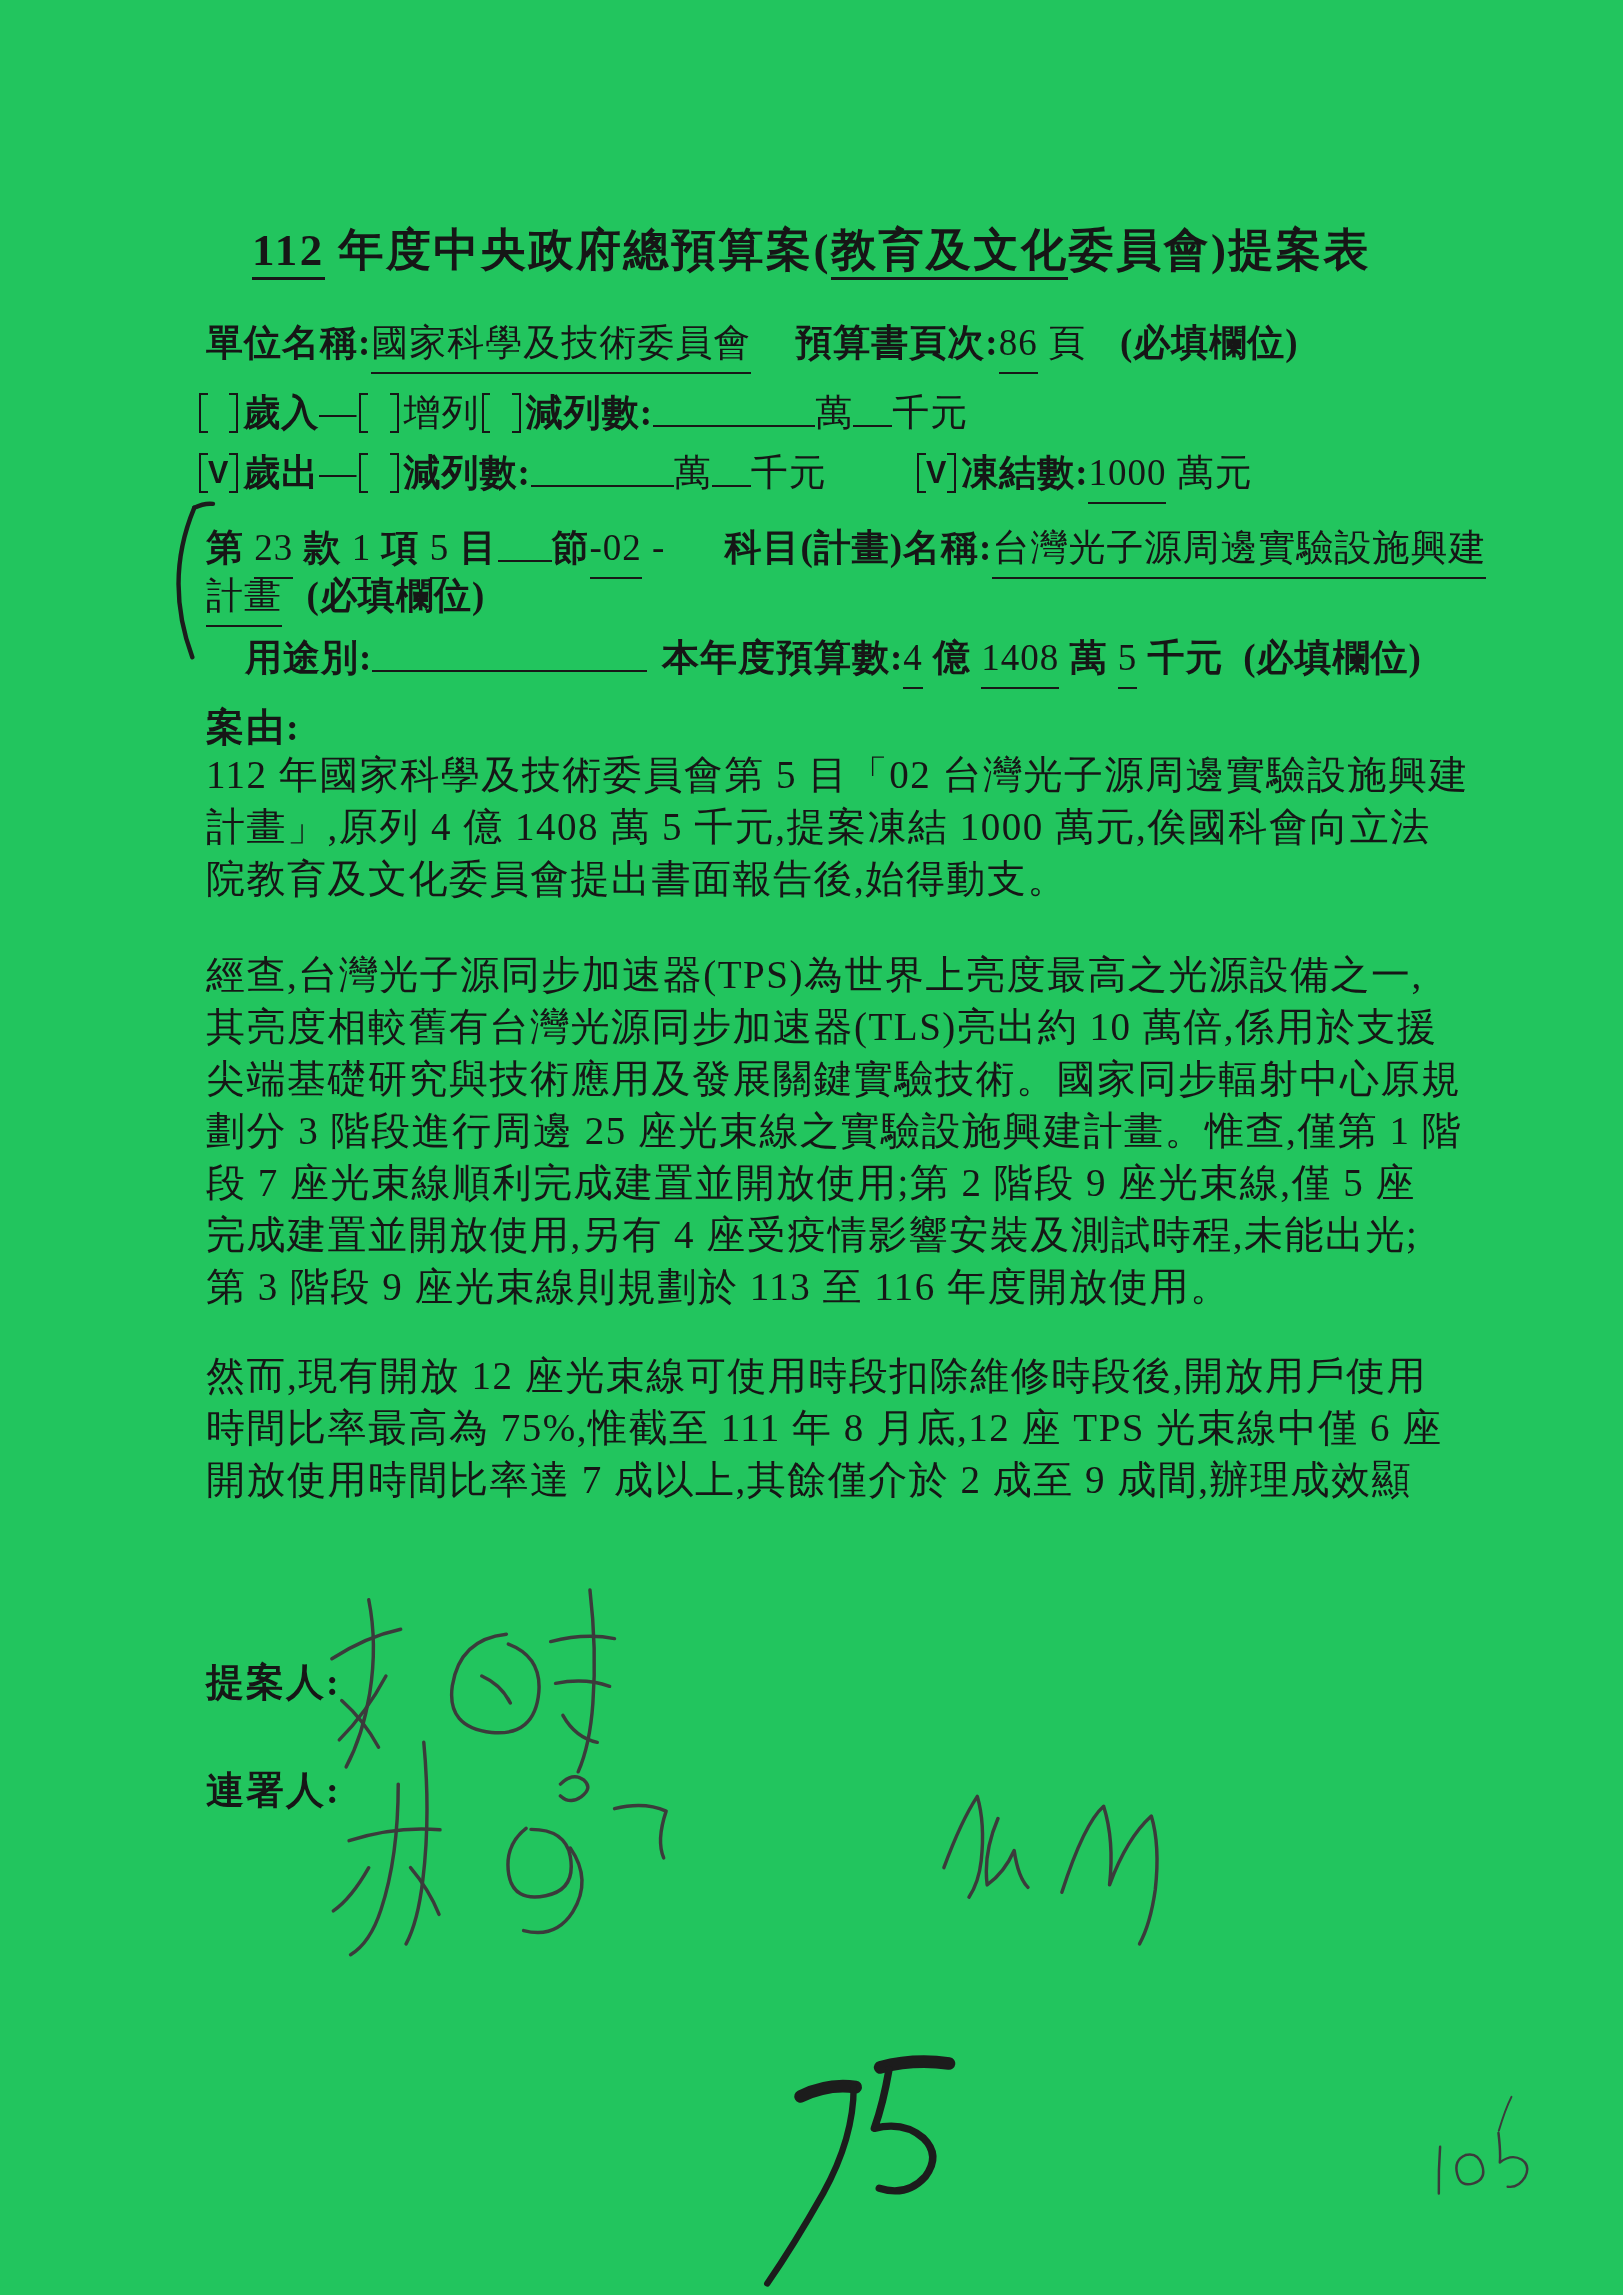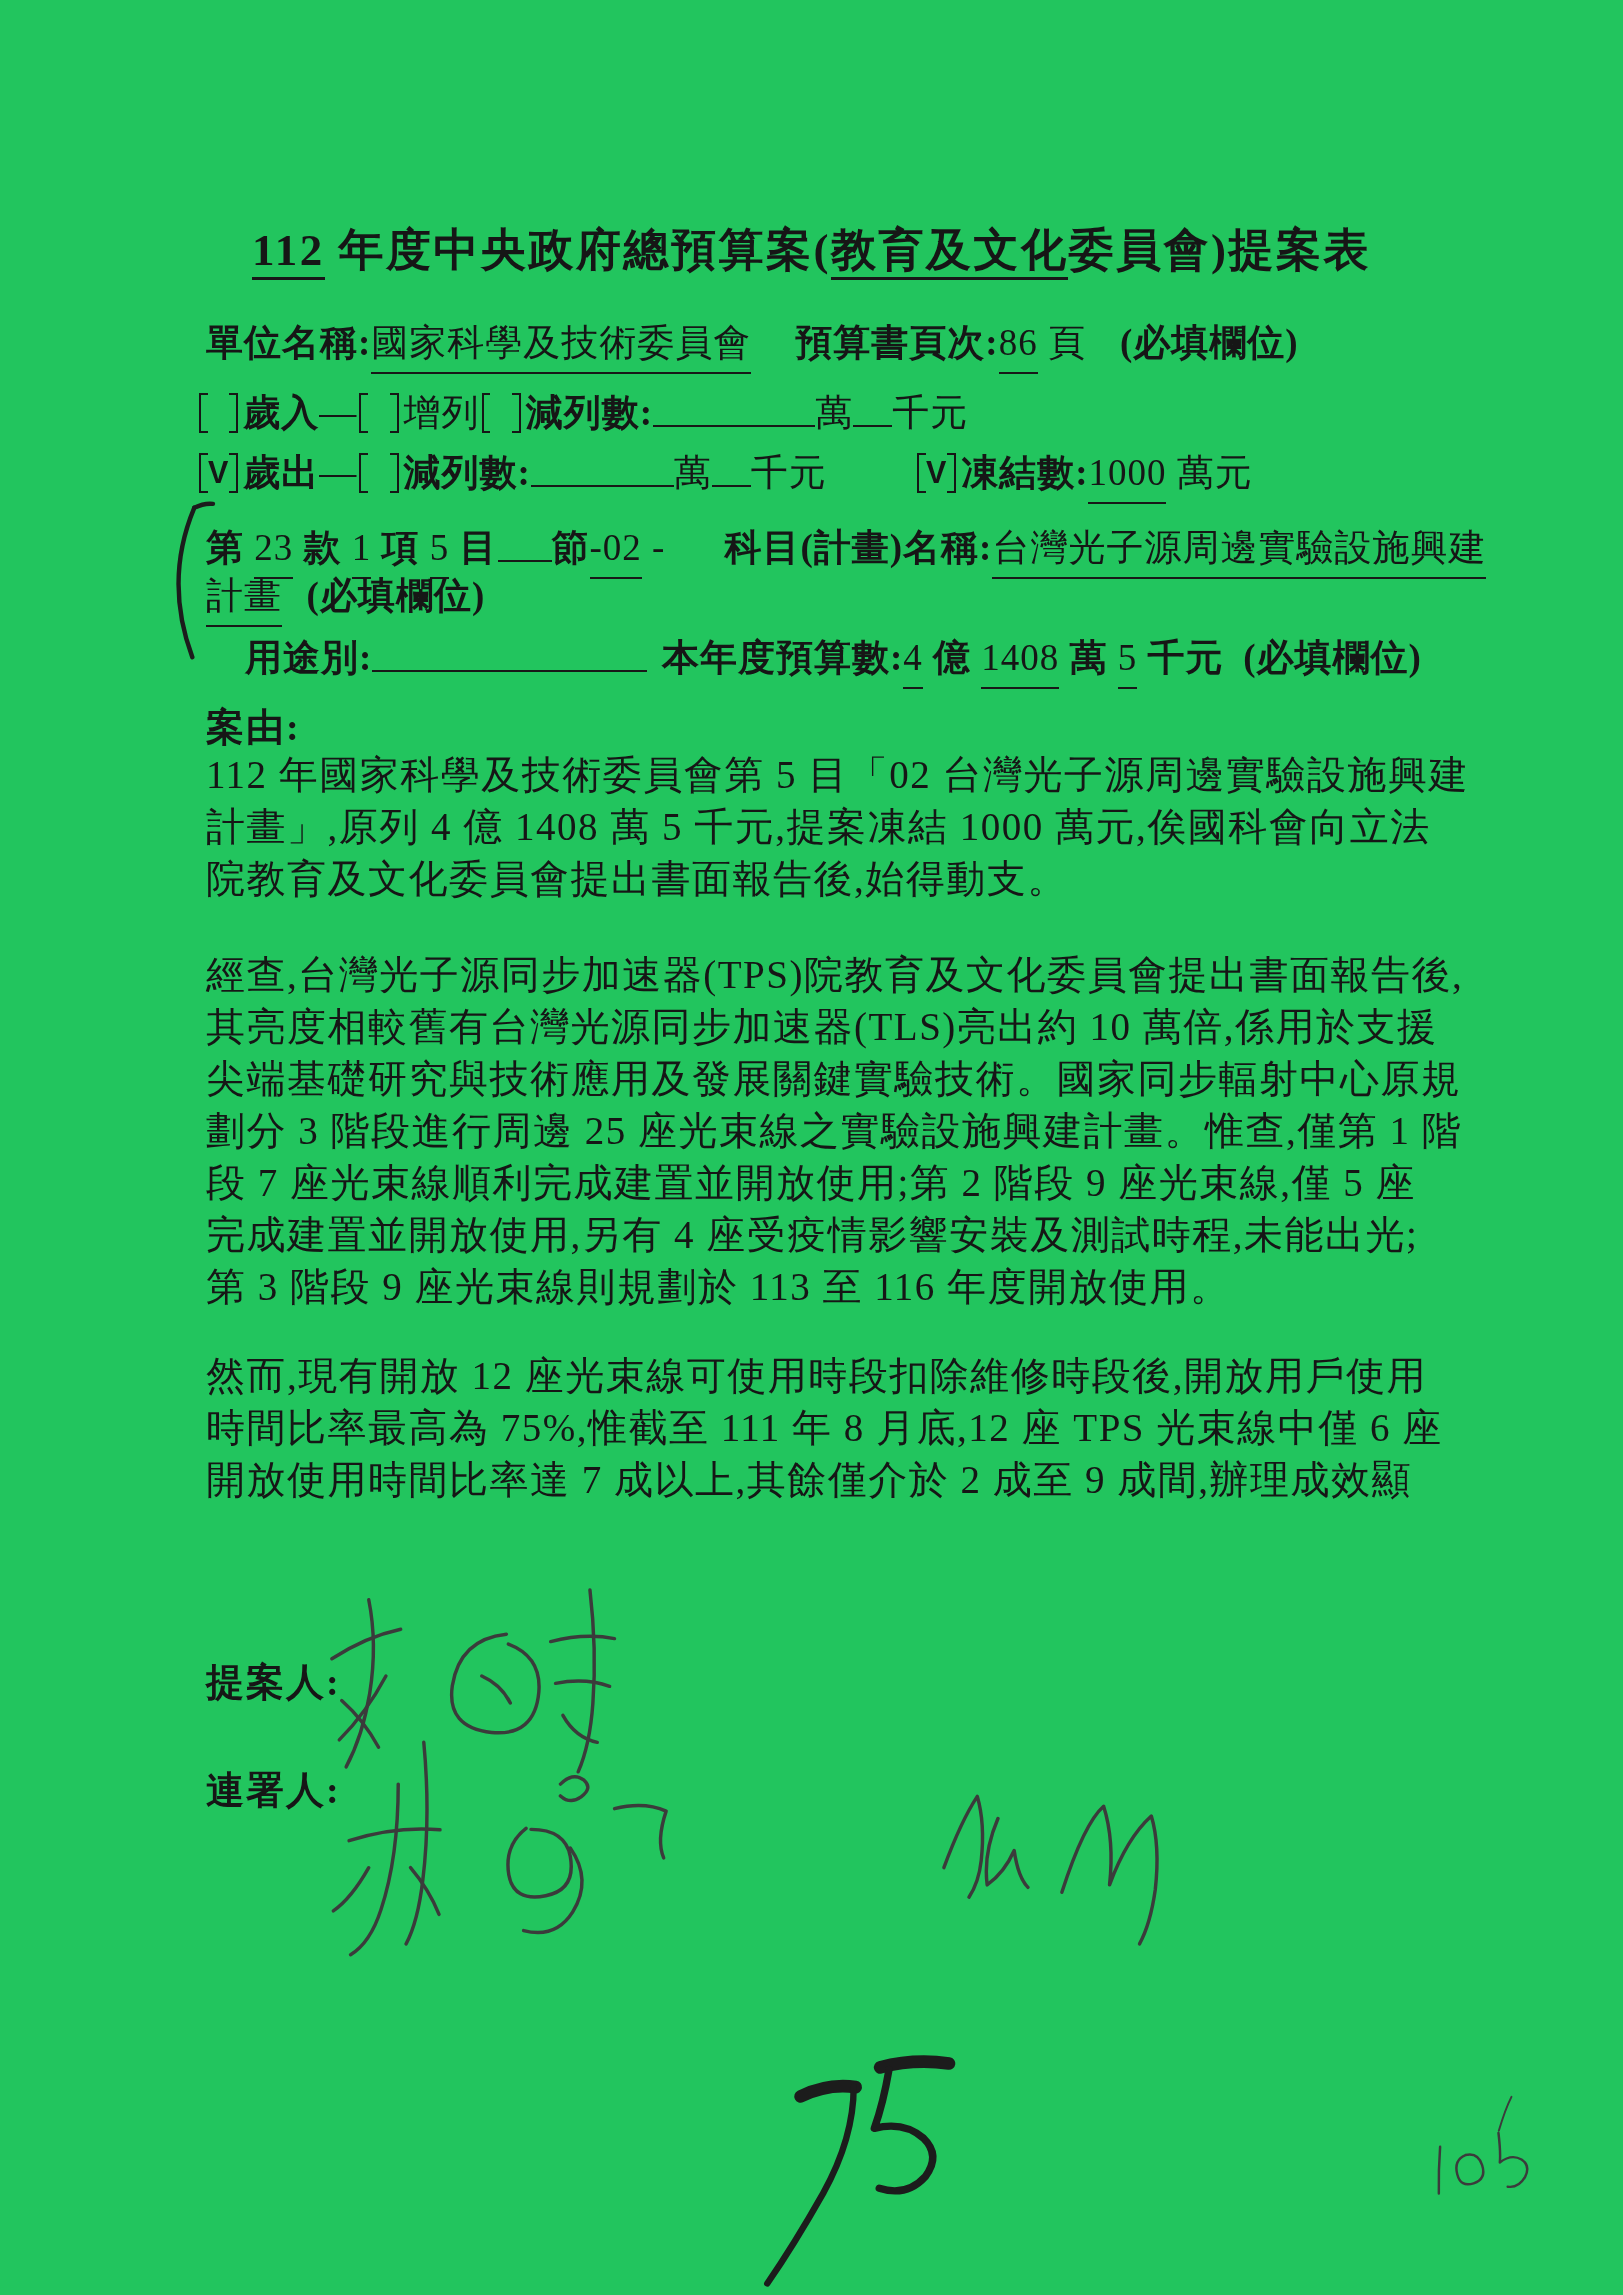--- a/index.html
+++ b/index.html
@@ -87,21 +87,21 @@
 
   <div class="abs heading" style="top:702px;left:206px;">案由:</div>
 
   <div class="abs fs-body" style="top:749px;left:206px;">
     <div>112 年國家科學及技術委員會第 5 目「02 台灣光子源周邊實驗設施興建</div>
     <div>計畫」,原列 4 億 1408 萬 5 千元,提案凍結 1000 萬元,俟國科會向立法</div>
     <div>院教育及文化委員會提出書面報告後,始得動支。</div>
   </div>
 
   <div class="abs fs-body" style="top:949px;left:206px;">
-    <div>經查,台灣光子源同步加速器(TPS)院教育及文化委員會提出書面報告後,</div>
+    <div>經查,台灣光子源同步加速器(TPS)為世界上亮度最高之光源設備之一,</div>
     <div>其亮度相較舊有台灣光源同步加速器(TLS)亮出約 10 萬倍,係用於支援</div>
     <div>尖端基礎研究與技術應用及發展關鍵實驗技術。國家同步輻射中心原規</div>
     <div>劃分 3 階段進行周邊 25 座光束線之實驗設施興建計畫。惟查,僅第 1 階</div>
     <div>段 7 座光束線順利完成建置並開放使用;第 2 階段 9 座光束線,僅 5 座</div>
     <div>完成建置並開放使用,另有 4 座受疫情影響安裝及測試時程,未能出光;</div>
     <div>第 3 階段 9 座光束線則規劃於 113 至 116 年度開放使用。</div>
   </div>
 
   <div class="abs fs-body" style="top:1350px;left:206px;">
     <div>然而,現有開放 12 座光束線可使用時段扣除維修時段後,開放用戶使用</div>

